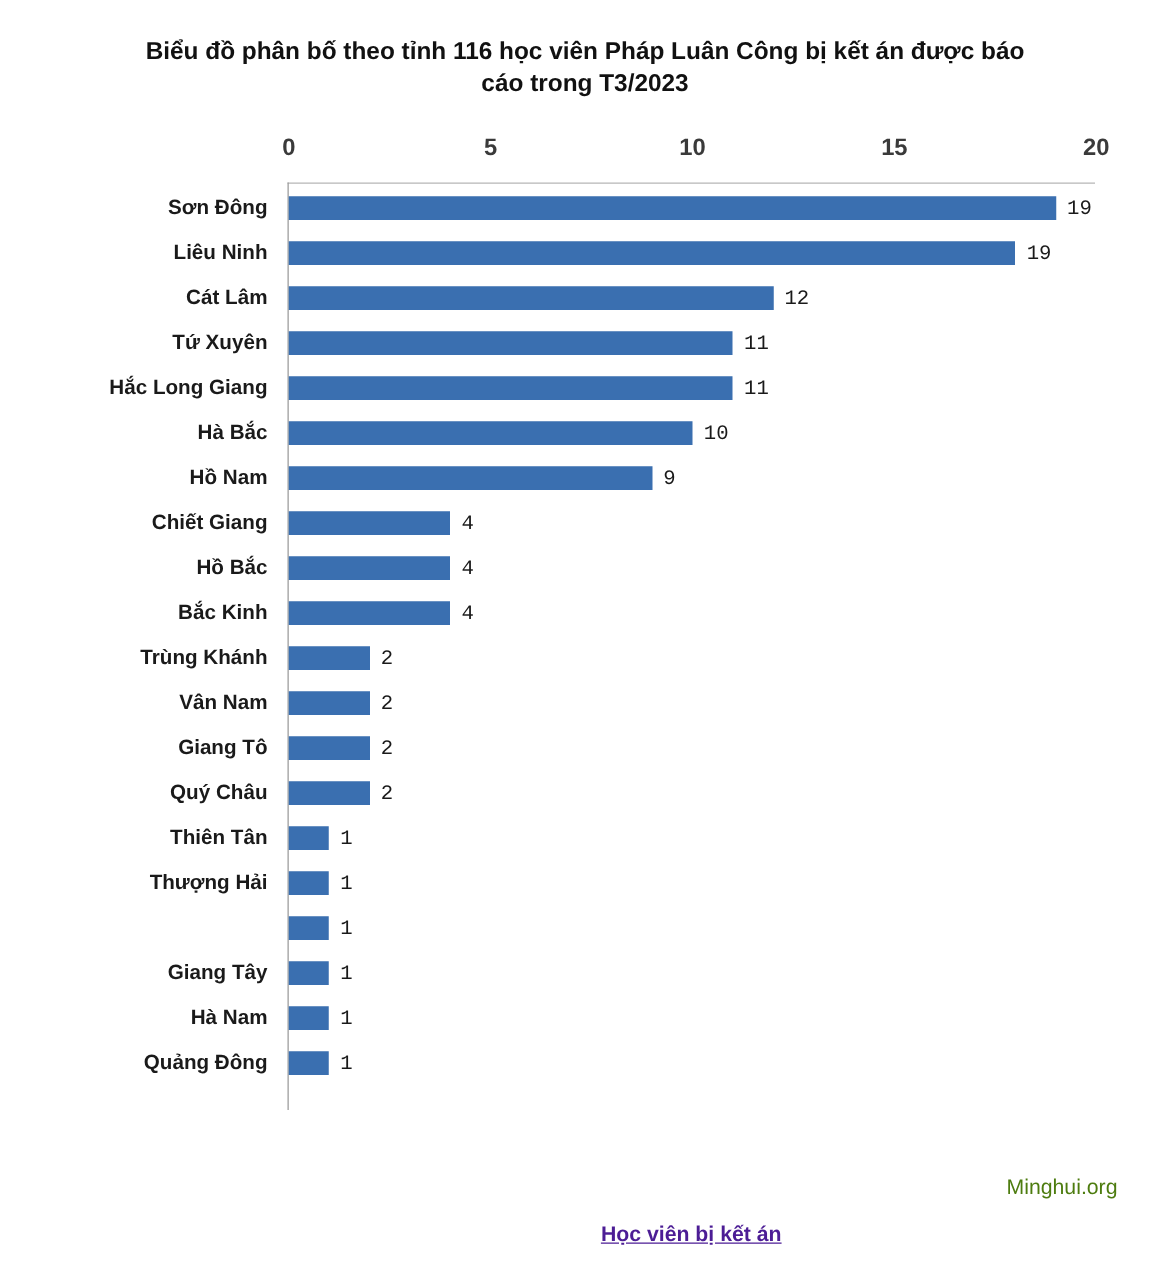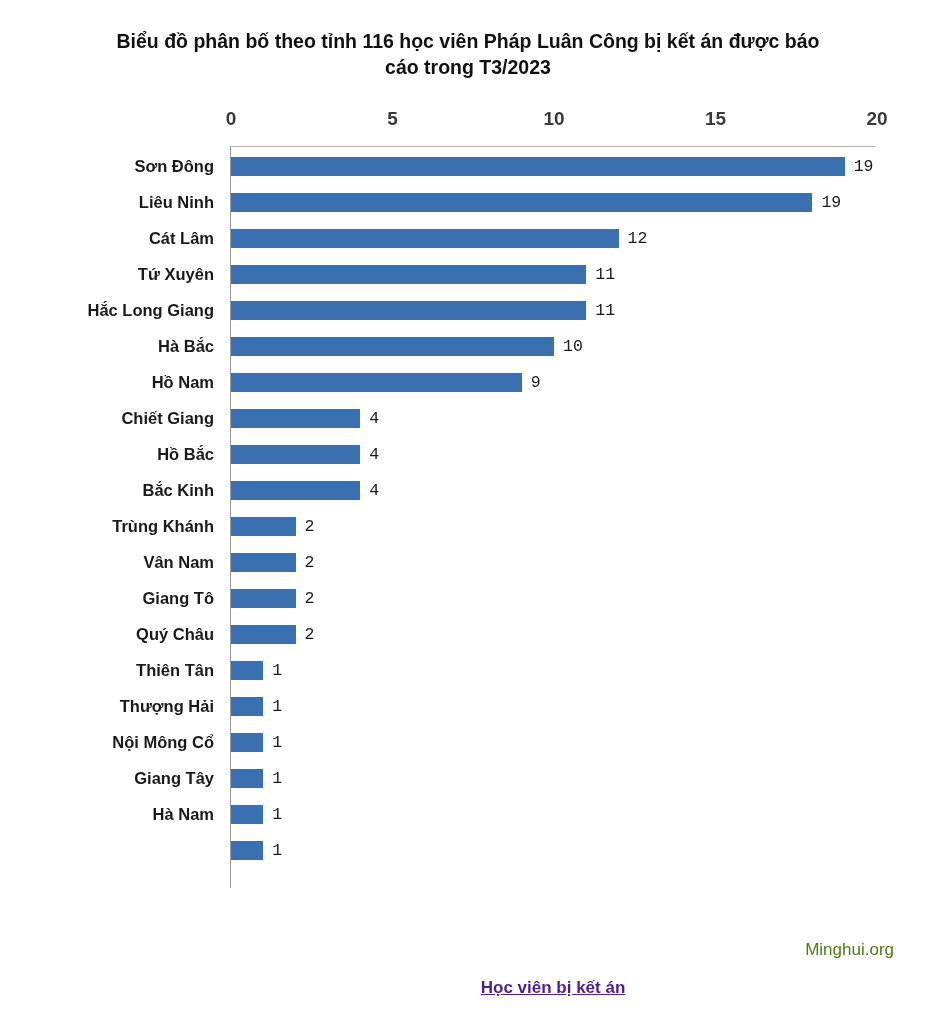--- a/index.html
+++ b/index.html
@@ -261,41 +261,41 @@
           </div>
         </div>
         <div class="row">
           <div class="row-label">Thượng Hải</div>
           <div class="bar-area">
             <div class="bar" style="width: 32.3px; background: rgb(58, 111, 176);"></div>
             <div class="bar-value">1</div>
           </div>
         </div>
         <div class="row">
-          <div class="row-label">Nội Mông Cổ</div>
           <div class="bar-area">
             <div class="bar" style="width: 32.3px; background: rgb(58, 111, 176);"></div>
             <div class="bar-value">1</div>
           </div>
         </div>
         <div class="row">
           <div class="row-label">Giang Tây</div>
           <div class="bar-area">
             <div class="bar" style="width: 32.3px; background: rgb(58, 111, 176);"></div>
             <div class="bar-value">1</div>
           </div>
         </div>
         <div class="row">
           <div class="row-label">Hà Nam</div>
           <div class="bar-area">
             <div class="bar" style="width: 32.3px; background: rgb(58, 111, 176);"></div>
             <div class="bar-value">1</div>
           </div>
         </div>
         <div class="row">
+          <div class="row-label">Quảng Đông</div>
           <div class="bar-area">
             <div class="bar" style="width: 32.3px; background: rgb(58, 111, 176);"></div>
             <div class="bar-value">1</div>
           </div>
         </div>
       </div>
   </div>
 
   <div class="x-axis-title">Học viên bị kết án</div>
   <div class="watermark">Minghui.org</div>

